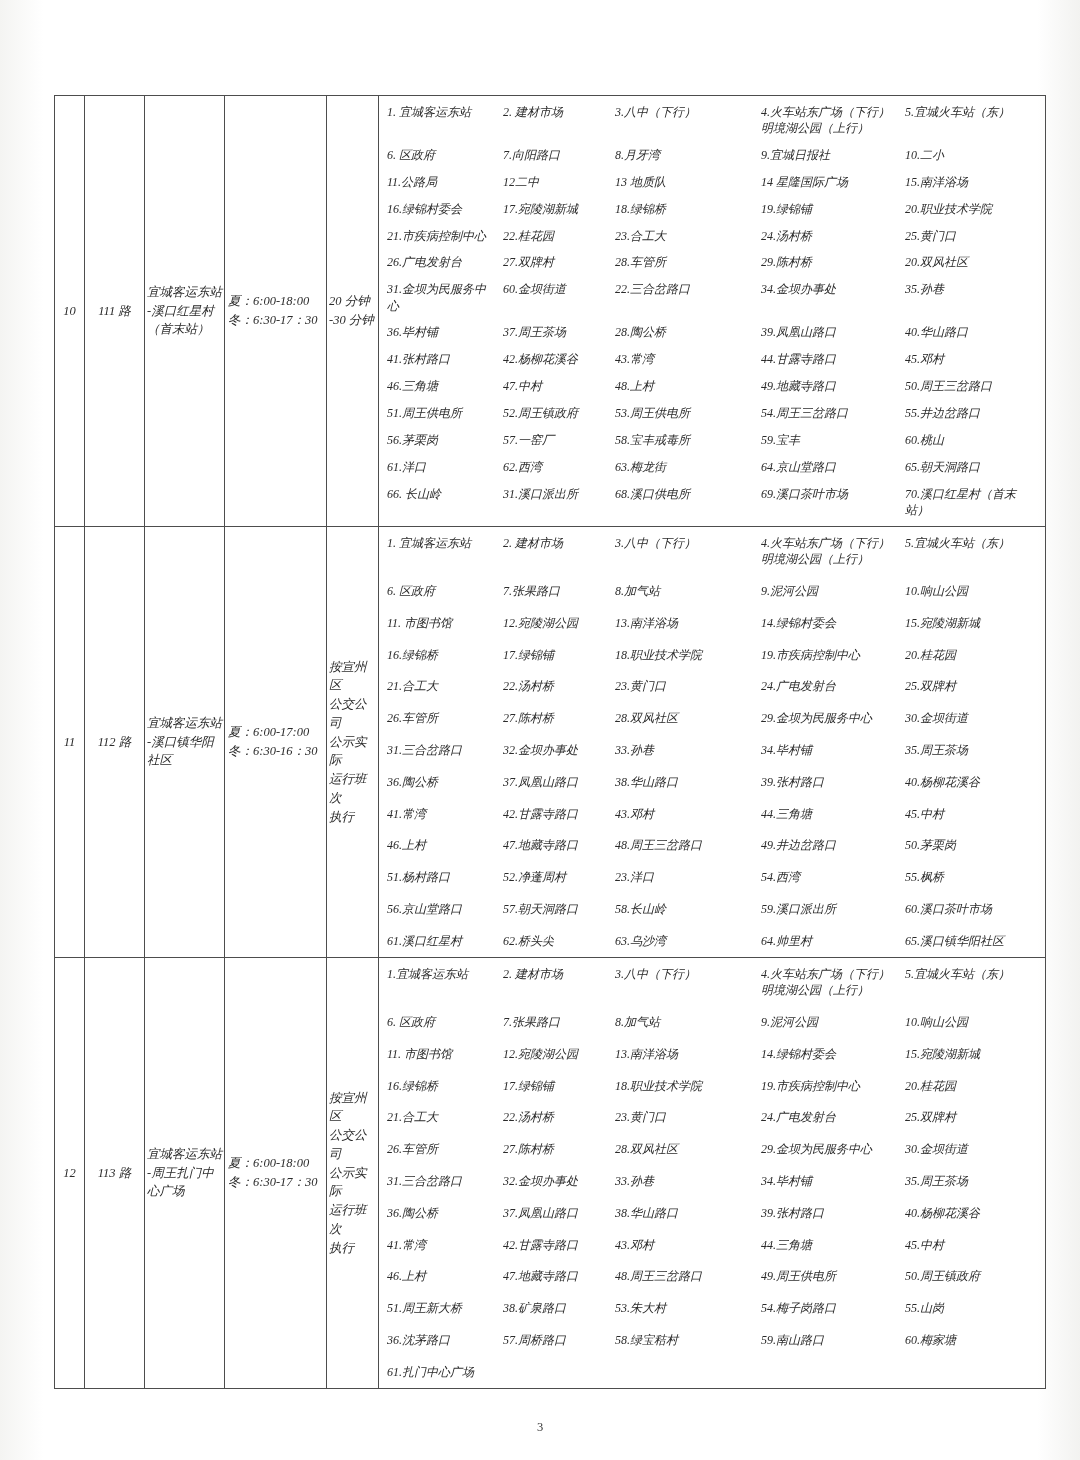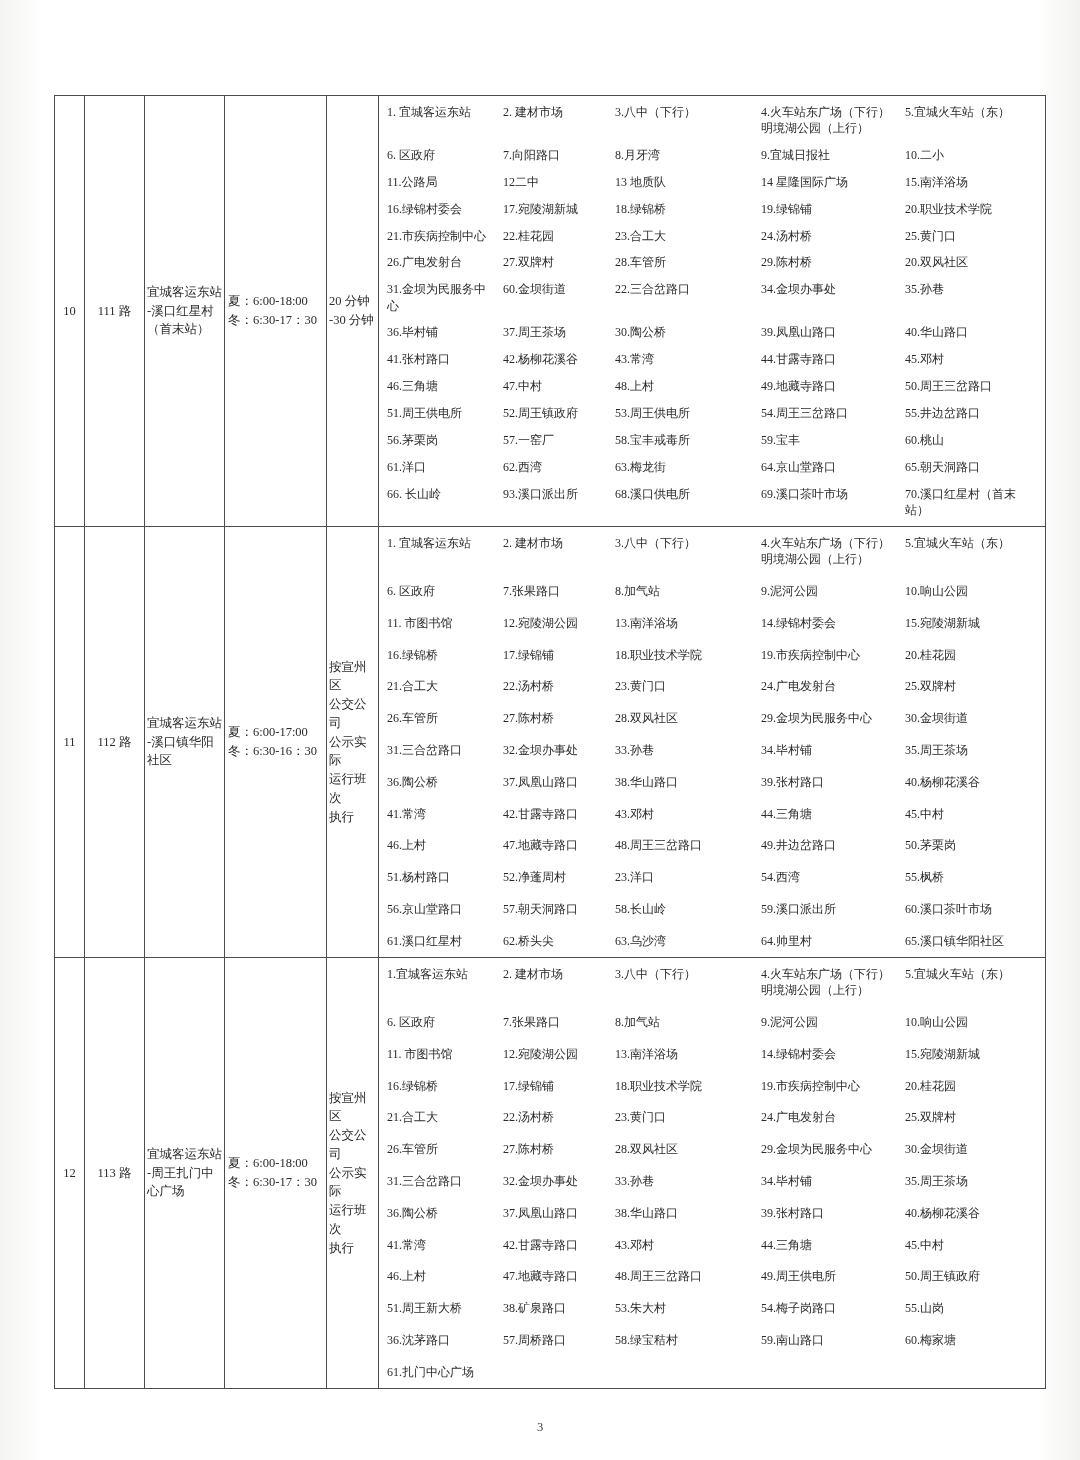--- a/index.html
+++ b/index.html
@@ -25,20 +25,21 @@
     top: 95px;
     width: 992px;
     border-collapse: collapse;
     table-layout: fixed;
   }
   table.route-table td {
     border: 1px solid #4d4d4d;
     vertical-align: middle;
     font-size: 12.5px;
     line-height: 1.5;
+    font-style: italic;
   }
   col.w-index { width: 30px; }
   col.w-route { width: 60px; }
   col.w-end   { width: 80px; }
   col.w-hours { width: 102px; }
   col.w-note  { width: 52px; }
   col.w-stops { width: auto; }
 
   td.c-index, td.c-route { text-align: center; }
   td.c-end   { text-align: left; padding: 2px 2px; }
@@ -132,21 +133,21 @@
               <div class="stop">28.车管所</div>
               <div class="stop">29.陈村桥</div>
               <div class="stop">20.双风社区</div>
               <div class="stop">31.金坝为民服务中心</div>
               <div class="stop">60.金坝街道</div>
               <div class="stop">22.三合岔路口</div>
               <div class="stop">34.金坝办事处</div>
               <div class="stop">35.孙巷</div>
               <div class="stop">36.毕村铺</div>
               <div class="stop">37.周王茶场</div>
-              <div class="stop">30.陶公桥</div>
+              <div class="stop">28.陶公桥</div>
               <div class="stop">39.凤凰山路口</div>
               <div class="stop">40.华山路口</div>
               <div class="stop">41.张村路口</div>
               <div class="stop">42.杨柳花溪谷</div>
               <div class="stop">43.常湾</div>
               <div class="stop">44.甘露寺路口</div>
               <div class="stop">45.邓村</div>
               <div class="stop">46.三角塘</div>
               <div class="stop">47.中村</div>
               <div class="stop">48.上村</div>
@@ -161,21 +162,21 @@
               <div class="stop">57.一窑厂</div>
               <div class="stop">58.宝丰戒毒所</div>
               <div class="stop">59.宝丰</div>
               <div class="stop">60.桃山</div>
               <div class="stop">61.洋口</div>
               <div class="stop">62.西湾</div>
               <div class="stop">63.梅龙街</div>
               <div class="stop">64.京山堂路口</div>
               <div class="stop">65.朝天洞路口</div>
               <div class="stop">66. 长山岭</div>
-              <div class="stop">93.溪口派出所</div>
+              <div class="stop">31.溪口派出所</div>
               <div class="stop">68.溪口供电所</div>
               <div class="stop">69.溪口茶叶市场</div>
               <div class="stop">70.溪口红星村（首末站）</div>
             </div>
     </td>
   </tr>
 
   <tr>
     <td class="c-index"><span class="pre">11</span></td>
     <td class="c-route"><span class="pre">112 路</span></td>

